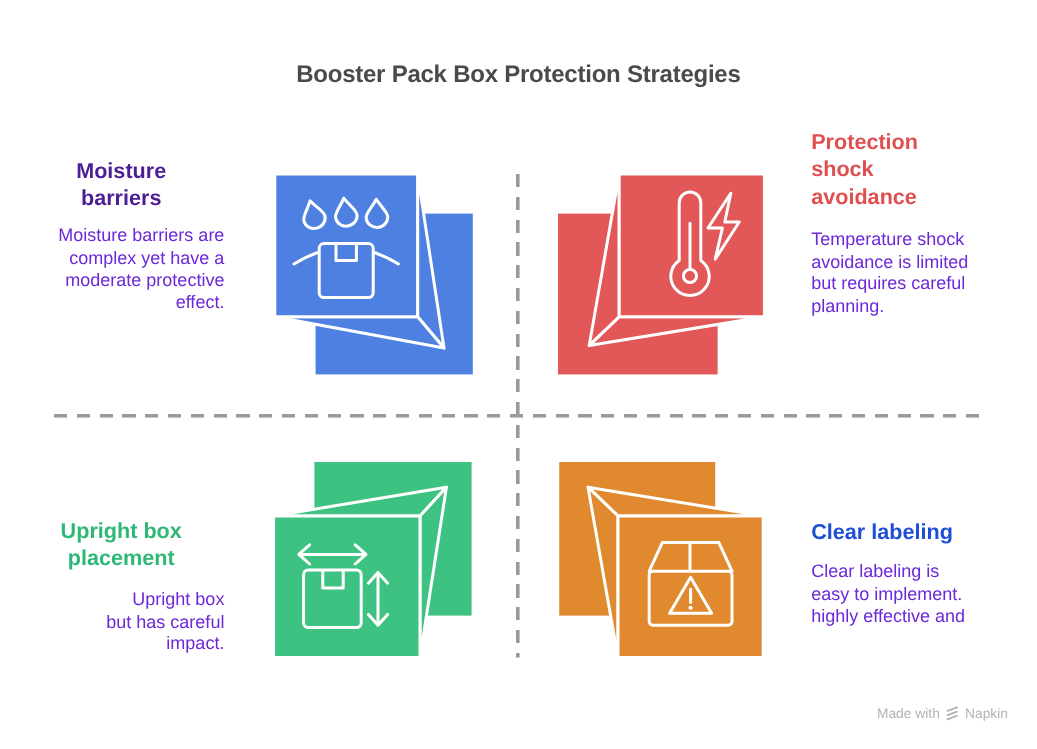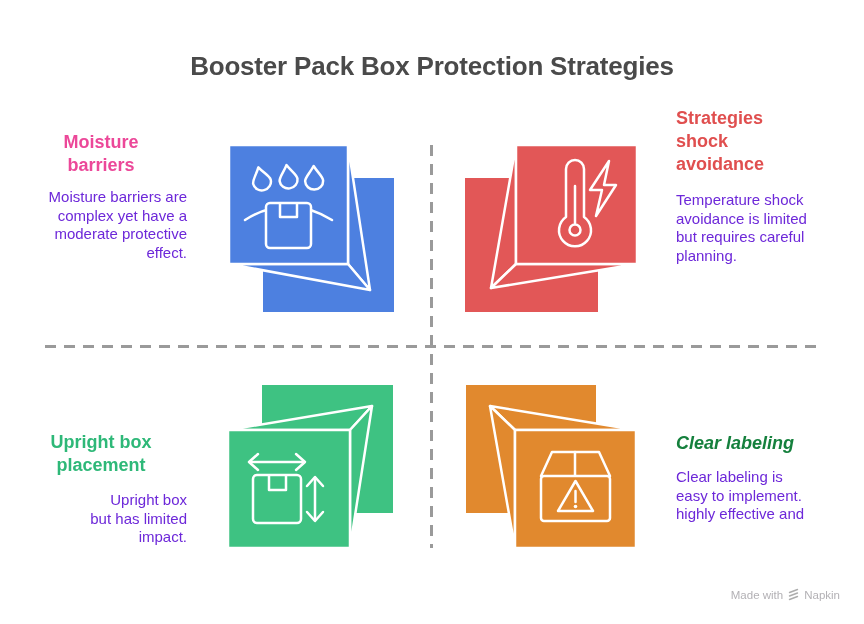--- a/index.html
+++ b/index.html
@@ -3,21 +3,21 @@
 <meta charset="utf-8">
 <style>
   * { margin:0; padding:0; box-sizing:border-box; }
   html,body { background:#fff; }
   .canvas {
     position:relative; width:864px; height:624px; background:#fff;
     font-family:"Liberation Sans", sans-serif; overflow:hidden;
   }
   .page-title {
     position:absolute; left:0; top:51px; width:864px; text-align:center;
-    font-size:26px; font-weight:bold; color:#4a4a4a; letter-spacing:-0.2px;
+    font-size:20px; font-weight:bold; color:#4a4a4a; letter-spacing:-0.2px;
   }
   .divider { position:absolute; }
   .divider-h { left:45px; top:345px; width:773px; height:3px;
     background:repeating-linear-gradient(to right,#9a9a9a 0 11px,transparent 11px 19px); }
   .divider-v { left:430px; top:145px; width:3px; height:403px;
     background:repeating-linear-gradient(to bottom,#9a9a9a 0 11px,transparent 11px 19px); }
   .q-heading { position:absolute; font-size:18px; font-weight:bold; line-height:23px; }
   .q-body    { position:absolute; font-size:15px; line-height:18.5px; color:#6d28d9; }
   .line { display:block; }
   .align-center { text-align:center; }
@@ -45,21 +45,21 @@
 <body>
 
 <div class="canvas">
 
   <h1 class="page-title">Booster Pack Box Protection Strategies</h1>
 
   <div class="divider divider-h"></div>
   <div class="divider divider-v"></div>
 
   <section>
-    <h2 class="q-heading align-center h-q0" style="color: #ec4899;">
+    <h2 class="q-heading align-center h-q0" style="color: #4c1d95;">
       <span class="line">Moisture</span>
       <span class="line">barriers</span>
     </h2>
     <p class="q-body align-right b-q0">
       <span class="line">Moisture barriers are</span>
       <span class="line">complex yet have a</span>
       <span class="line">moderate protective</span>
       <span class="line">effect.</span>
     </p>
     <svg class="icon i-q0" width="180" height="180" viewBox="0 0 180 180">
@@ -77,21 +77,21 @@
         <g>
           <rect x="41" y="63" width="45" height="45" rx="4"></rect>
           <path d="M55,64 v13 h17 v-13" fill="none"></path>
         </g>
       </g>
     </svg>
   </section>
 
   <section>
     <h2 class="q-heading align-left h-q1" style="color: rgb(224, 79, 79);">
-      <span class="line">Strategies</span>
+      <span class="line">Protection</span>
       <span class="line">shock</span>
       <span class="line">avoidance</span>
     </h2>
     <p class="q-body align-left b-q1">
       <span class="line">Temperature shock</span>
       <span class="line">avoidance is limited</span>
       <span class="line">but requires careful</span>
       <span class="line">planning.</span>
     </p>
     <svg class="icon i-q1" width="180" height="180" viewBox="0 0 180 180">
@@ -110,21 +110,21 @@
     </svg>
   </section>
 
   <section>
     <h2 class="q-heading align-center h-q2" style="color: rgb(46, 184, 120);">
       <span class="line">Upright box</span>
       <span class="line">placement</span>
     </h2>
     <p class="q-body align-right b-q2">
       <span class="line">Upright box</span>
-      <span class="line">but has limited</span>
+      <span class="line">but has careful</span>
       <span class="line">impact.</span>
     </p>
     <svg class="icon i-q2" width="180" height="180" viewBox="0 0 180 180">
       <g stroke="#fff" stroke-width="2.5" stroke-linejoin="round" stroke-linecap="round" fill="#3ec282">
         <rect x="37" y="4" width="131" height="128" stroke="none"></rect>
         <polygon points="3,49 125,49 147,25"></polygon>
         <polygon points="125,49 147,25 125,167"></polygon>
         <rect x="3" y="49" width="122" height="118"></rect>
         <g fill="none">
           <path d="M26,81 H78"></path>
@@ -138,21 +138,21 @@
         <g fill="none">
           <path d="M90,98 V138"></path>
           <path d="M82,105 L90,96 L98,105"></path>
           <path d="M82,131 L90,140 L98,131"></path>
         </g>
       </g>
     </svg>
   </section>
 
   <section>
-    <h2 class="q-heading align-left h-q3" style="color: #15803d; font-style: italic;">
+    <h2 class="q-heading align-left h-q3" style="color: #1d4ed8;">
       <span class="line">Clear labeling</span>
     </h2>
     <p class="q-body align-left b-q3">
       <span class="line">Clear labeling is</span>
       <span class="line">easy to implement.</span>
       <span class="line">highly effective and</span>
     </p>
     <svg class="icon i-q3" width="180" height="180" viewBox="0 0 180 180">
       <g stroke="#fff" stroke-width="2.5" stroke-linejoin="round" stroke-linecap="round" fill="#e1892e">
         <rect x="4" y="4" width="130" height="128" stroke="none"></rect>

